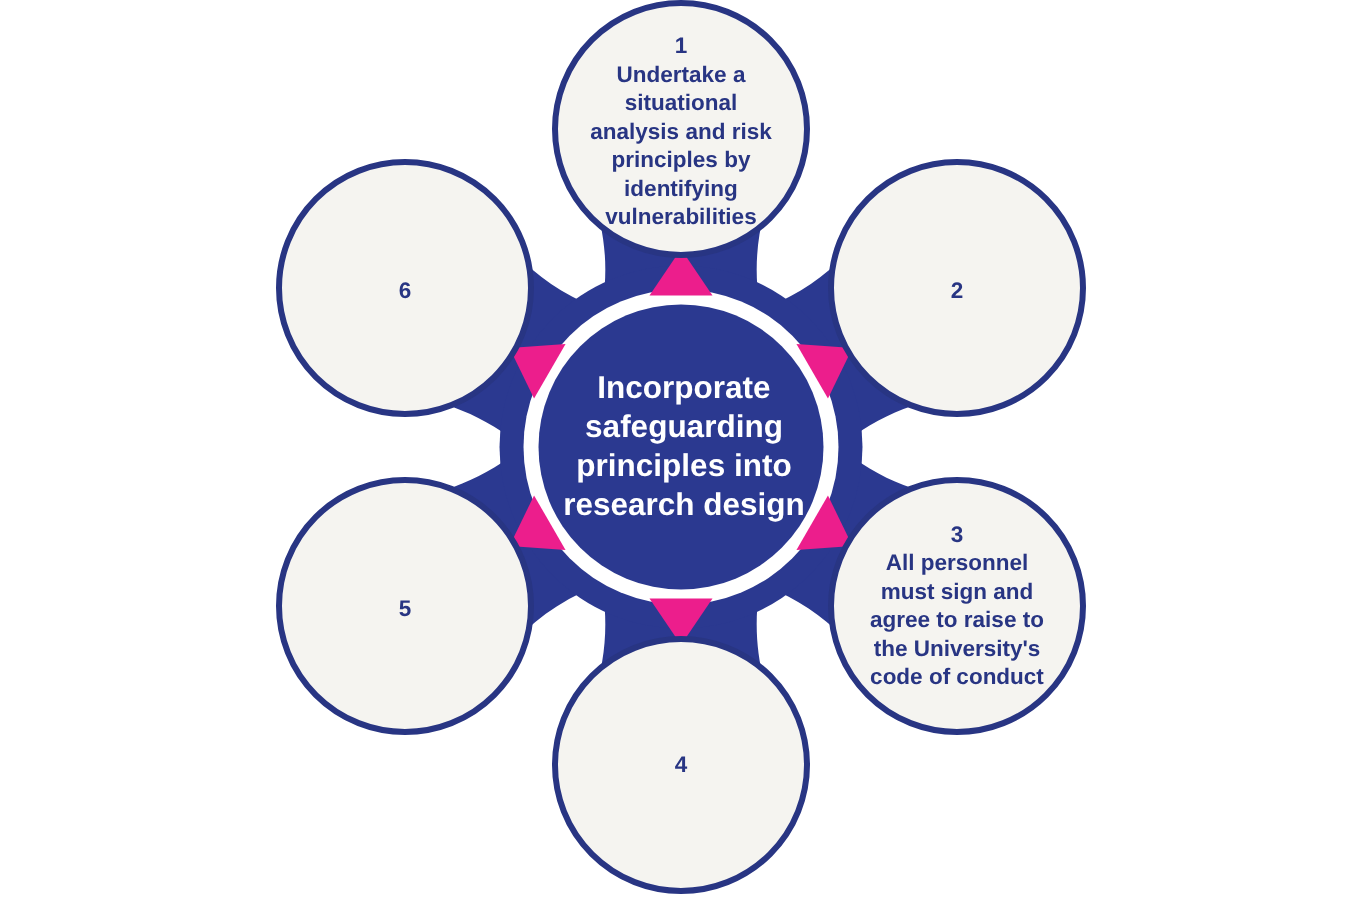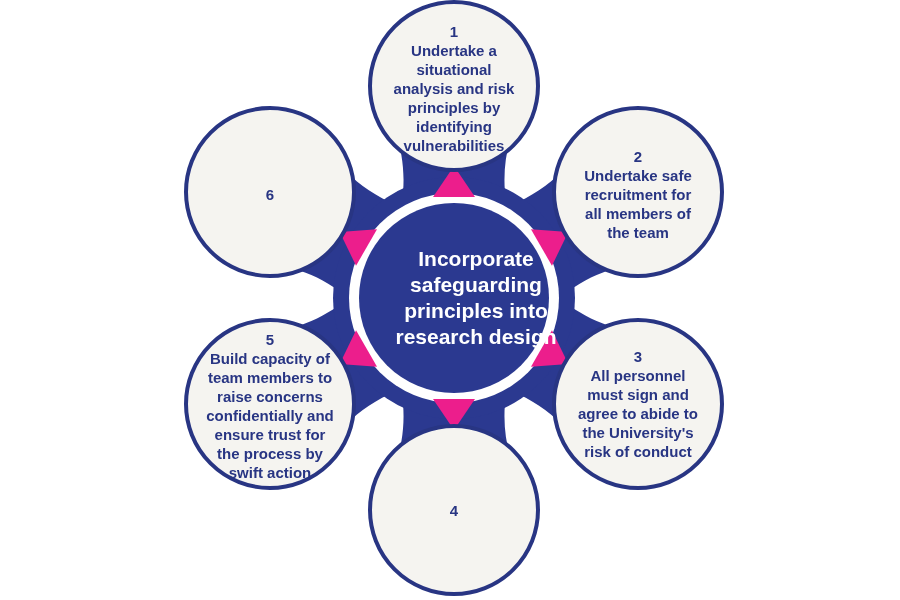--- a/index.html
+++ b/index.html
@@ -54,43 +54,41 @@
     <g>
       <circle cx="454" cy="86" r="84" stroke-width="4" fill="#f5f4f0" stroke="#283583"></circle>
       <circle cx="638" cy="192" r="84" stroke-width="4" fill="#f5f4f0" stroke="#283583"></circle>
       <circle cx="638" cy="404" r="84" stroke-width="4" fill="#f5f4f0" stroke="#283583"></circle>
       <circle cx="454" cy="510" r="84" stroke-width="4" fill="#f5f4f0" stroke="#283583"></circle>
       <circle cx="270" cy="404" r="84" stroke-width="4" fill="#f5f4f0" stroke="#283583"></circle>
       <circle cx="270" cy="192" r="84" stroke-width="4" fill="#f5f4f0" stroke="#283583"></circle>
     </g>
   </svg>
 
-  <div class="center-text" style="left:476px;top:298px;width:170px;">Incorporate safeguarding principles into research design</div>
+  <div class="center-text" style="left:456px;top:298px;width:170px;">Incorporate safeguarding principles into research design</div>
 
   <div class="step-text" style="left:454px;top:88px;width:136px;">
     <span class="step-num">1</span>
     <span>Undertake a situational analysis and risk principles by identifying vulnerabilities</span>
   </div>
 
   <div class="step-text" style="left:638px;top:194px;width:118px;">
     <span class="step-num">2</span>
-    <span>Undertake safe recruitment for all members of the team</span>
   </div>
 
   <div class="step-text" style="left:638px;top:404px;width:128px;">
     <span class="step-num">3</span>
-    <span>All personnel must sign and agree to abide to the University's risk of conduct</span>
+    <span>All personnel must sign and agree to raise to the University's code of conduct</span>
   </div>
 
   <div class="step-text" style="left:454px;top:510px;width:136px;">
     <span class="step-num">4</span>
   </div>
 
   <div class="step-text" style="left:270px;top:406px;width:134px;">
     <span class="step-num">5</span>
-    <span>Build capacity of team members to raise concerns confidentially and ensure trust for the process by swift action</span>
   </div>
 
   <div class="step-text" style="left:270px;top:194px;width:126px;">
     <span class="step-num">6</span>
   </div>
 
 </div>
 
 </body></html>

